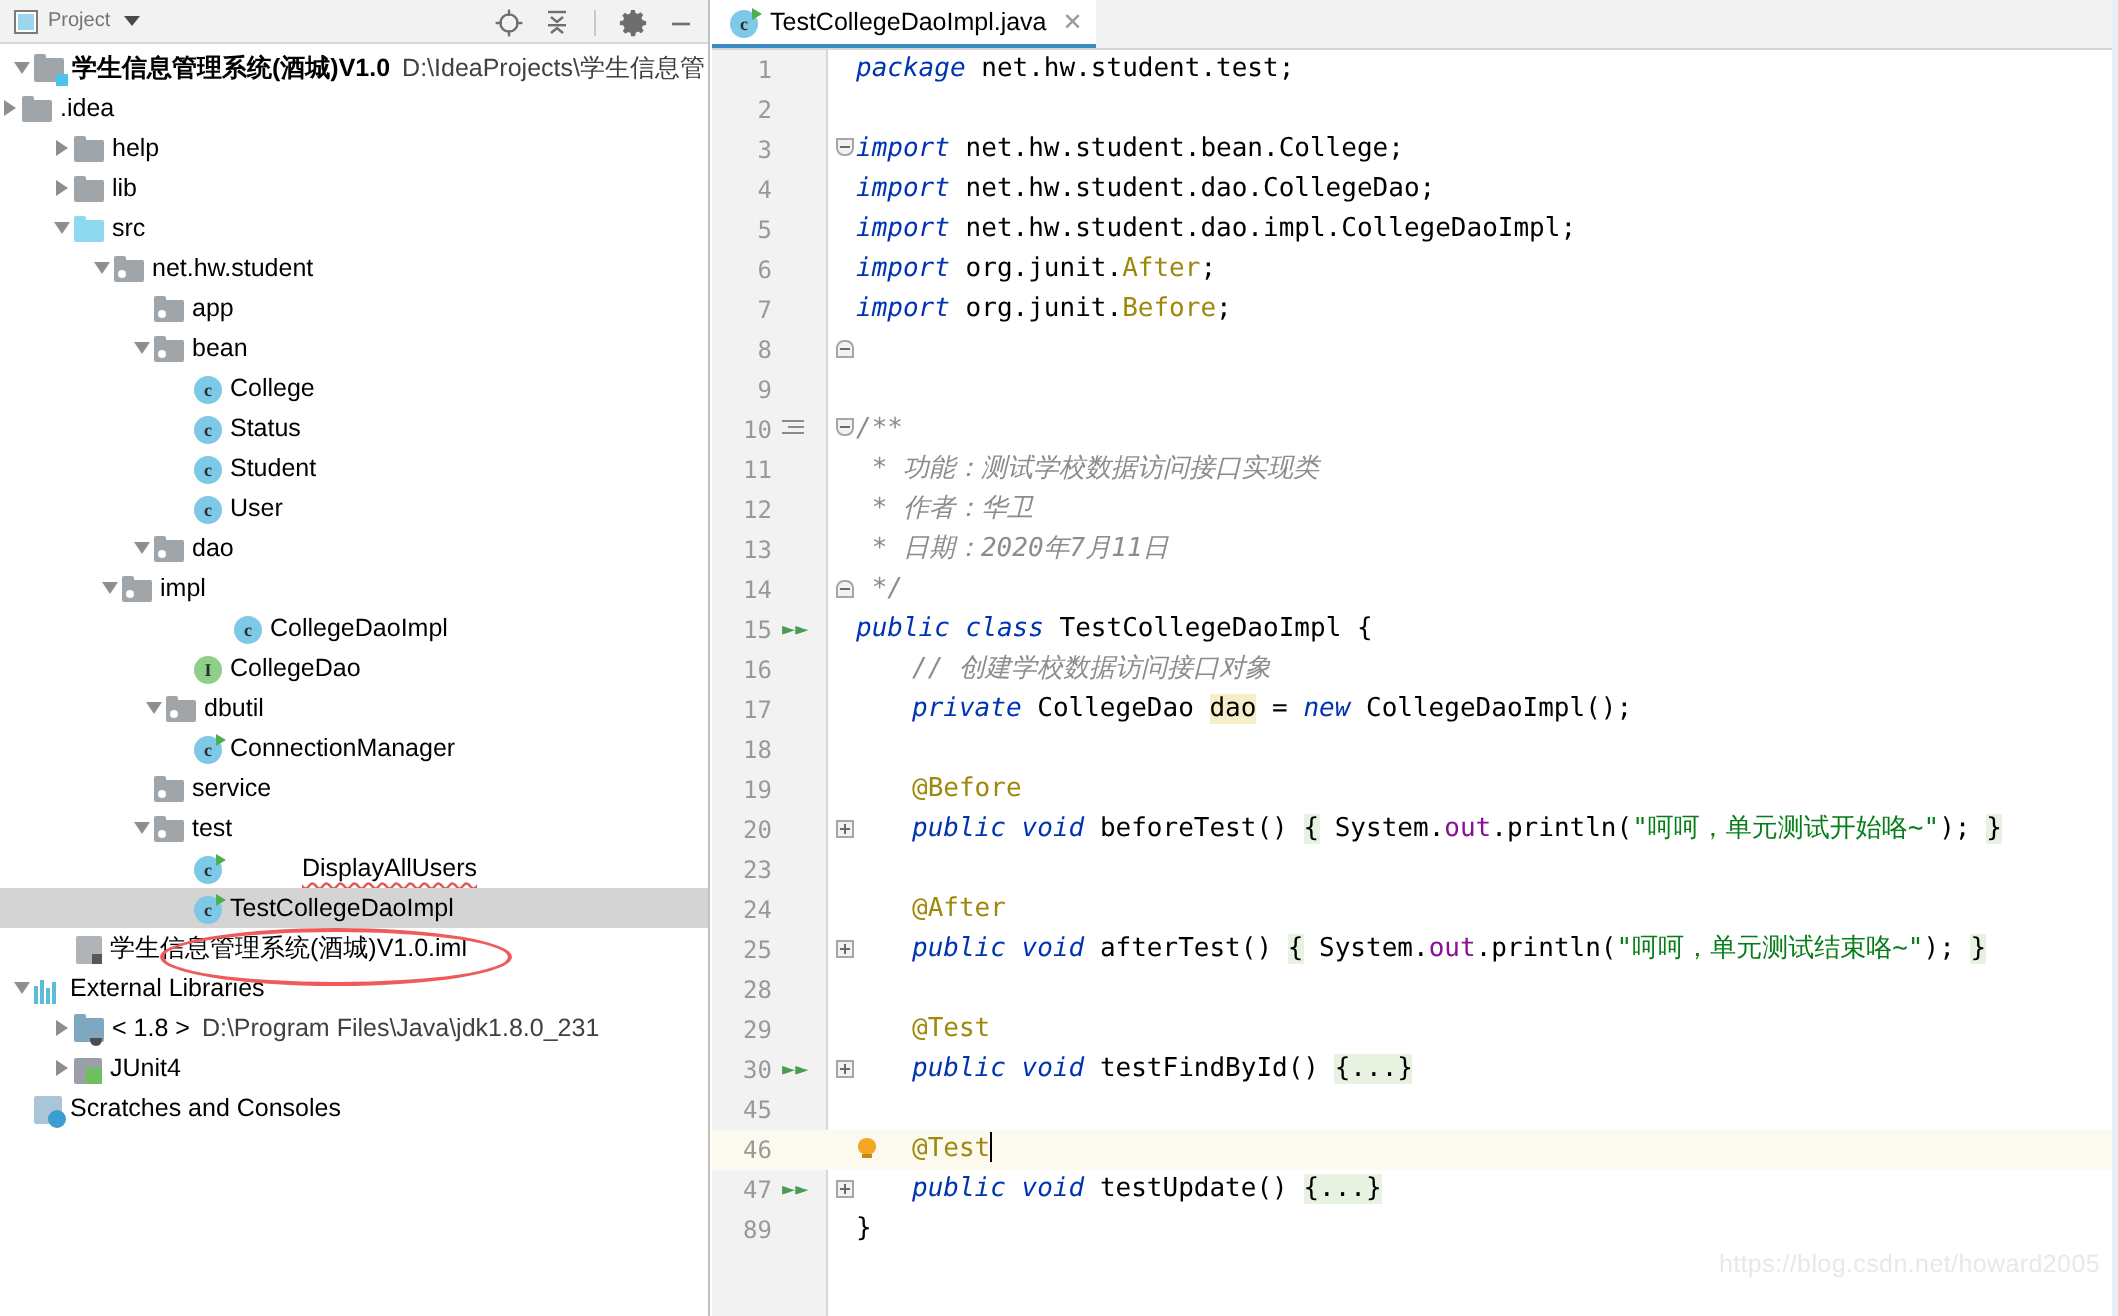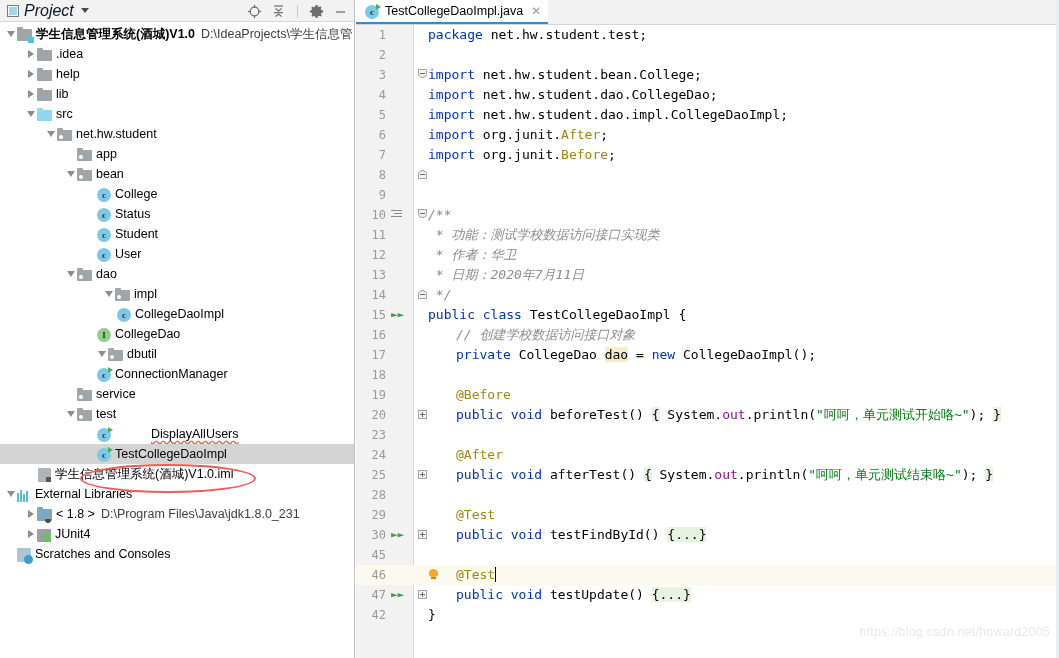--- a/index.html
+++ b/index.html
@@ -53,23 +53,22 @@
     position: relative;
   }
   .proj-icon::after {
     content: "";
     position: absolute;
     left: 1px; top: 1px;
     width: 8px; height: 8px;
     background: #9ad7ef;
   }
   .panel-title-text {
-    font-size: 16px;
-    color: #0f172a;
-    font-style: italic;
+    font-size: 10px;
+    color: #737373;
   }
   .caret-down {
     width: 0; height: 0;
     border-left: 4px solid transparent;
     border-right: 4px solid transparent;
     border-top: 5px solid #4a4a4a;
     margin-left: 2px;
   }
   .panel-tools {
     position: absolute;
@@ -490,21 +489,21 @@
   .doc-ico i:nth-child(2) { width: 8px; margin-left: 3px; }
   .doc-ico i:nth-child(3) { width: 11px; }
   .code-text {
     position: absolute;
     left: 72px;
     top: 0;
     color: #000000;
   }
 
   
-  .kw   { color: #0033b3; }
+  .kw   { color: #0033b3; font-style: italic; }
   .str  { color: #067d17; }
   .anno { color: #9e880d; }
   .cls  { color: #9e880d; }
   .cmt  { color: #8c8c8c; font-style: italic; }
   .fld  { background: #f5eec8; }
   .stat { color: #871094; }
   .brace-hl { background: #e8f2e0; }
   .ident { color: #000000; }
   .caret {
     display: inline-block;
@@ -578,21 +577,21 @@
       </div>
     </div>
 
     <div id="tree">
         <div class="node" style="padding-left: 6px;">
           <span class="arrow open"></span>
           <span class="ico ic-folder-mod"></span>
           <span class="lbl lbl-bold">学生信息管理系统(酒城)V1.0</span>
           <span class="lbl lbl-sub">D:\IdeaProjects\学生信息管</span>
         </div>
-        <div class="node" style="padding-left: 26px;">
+        <div class="node" style="">
           <span class="arrow closed"></span>
           <span class="ico ic-folder"></span>
           <span class="lbl">.idea</span>
         </div>
         <div class="node" style="padding-left: 26px;">
           <span class="arrow closed"></span>
           <span class="ico ic-folder"></span>
           <span class="lbl">help</span>
         </div>
         <div class="node" style="padding-left: 26px;">
@@ -638,36 +637,36 @@
         <div class="node" style="padding-left: 86px;">
           <span class="arrow"></span>
           <span class="ico ic-class">c</span>
           <span class="lbl">User</span>
         </div>
         <div class="node" style="padding-left: 66px;">
           <span class="arrow open"></span>
           <span class="ico ic-pkg"></span>
           <span class="lbl">dao</span>
         </div>
-        <div class="node" style="padding-left: 104px;">
+        <div class="node" style="padding-left: 50px;">
           <span class="arrow open"></span>
           <span class="ico ic-pkg"></span>
           <span class="lbl">impl</span>
         </div>
         <div class="node" style="padding-left: 106px;">
           <span class="arrow"></span>
           <span class="ico ic-class">c</span>
           <span class="lbl">CollegeDaoImpl</span>
         </div>
         <div class="node" style="padding-left: 86px;">
           <span class="arrow"></span>
           <span class="ico ic-iface">I</span>
           <span class="lbl">CollegeDao</span>
         </div>
-        <div class="node" style="padding-left: 97px;">
+        <div class="node" style="padding-left: 72px;">
           <span class="arrow open"></span>
           <span class="ico ic-pkg"></span>
           <span class="lbl">dbutil</span>
         </div>
         <div class="node" style="padding-left: 86px;">
           <span class="arrow"></span>
           <span class="ico ic-class runmark">c</span>
           <span class="lbl">ConnectionManager</span>
         </div>
         <div class="node" style="padding-left: 66px;">
@@ -760,20 +759,20 @@
           <div class="code-row"><span class="lnum">20</span><span class="fold sq"></span><span class="code-text" style="left:100px"><span class="kw">public </span><span class="kw">void </span><span class="mth">beforeTest</span><span class="ident">() </span><span class="brace-hl">{</span><span class="ident"> System.</span><span class="stat">out</span><span class="ident">.println(</span><span class="str">"呵呵，单元测试开始咯~"</span><span class="ident">); </span><span class="brace-hl">}</span></span></div>
           <div class="code-row"><span class="lnum">23</span><span class="code-text" style="left:72px"></span></div>
           <div class="code-row"><span class="lnum">24</span><span class="code-text" style="left:100px"><span class="anno">@After</span></span></div>
           <div class="code-row"><span class="lnum">25</span><span class="fold sq"></span><span class="code-text" style="left:100px"><span class="kw">public </span><span class="kw">void </span><span class="mth">afterTest</span><span class="ident">() </span><span class="brace-hl">{</span><span class="ident"> System.</span><span class="stat">out</span><span class="ident">.println(</span><span class="str">"呵呵，单元测试结束咯~"</span><span class="ident">); </span><span class="brace-hl">}</span></span></div>
           <div class="code-row"><span class="lnum">28</span><span class="code-text" style="left:72px"></span></div>
           <div class="code-row"><span class="lnum">29</span><span class="code-text" style="left:100px"><span class="anno">@Test</span></span></div>
           <div class="code-row"><span class="lnum">30</span><span class="gutter-ico run-gutter">►►</span><span class="fold sq"></span><span class="code-text" style="left:100px"><span class="kw">public </span><span class="kw">void </span><span class="mth">testFindById</span><span class="ident">() </span><span class="brace-hl">{...}</span></span></div>
           <div class="code-row"><span class="lnum">45</span><span class="code-text" style="left:72px"></span></div>
           <div class="code-row cur"><span class="lnum">46</span><span class="gutter-ico bulb"></span><span class="code-text" style="left:100px"><span class="anno">@Test</span><span class="caret"></span></span></div>
           <div class="code-row"><span class="lnum">47</span><span class="gutter-ico run-gutter">►►</span><span class="fold sq"></span><span class="code-text" style="left:100px"><span class="kw">public </span><span class="kw">void </span><span class="mth">testUpdate</span><span class="ident">() </span><span class="brace-hl">{...}</span></span></div>
-          <div class="code-row"><span class="lnum">42</span><span class="code-text" style="left:72px"><span class="ident">}</span></span></div>
+          <div class="code-row"><span class="lnum">89</span><span class="code-text" style="left:72px"><span class="ident">}</span></span></div>
         </div>
       <div id="watermark">https://blog.csdn.net/howard2005</div>
     </div>
   </div>
 
   <div id="right-edge"></div>
 </div>
 
 </body></html>

